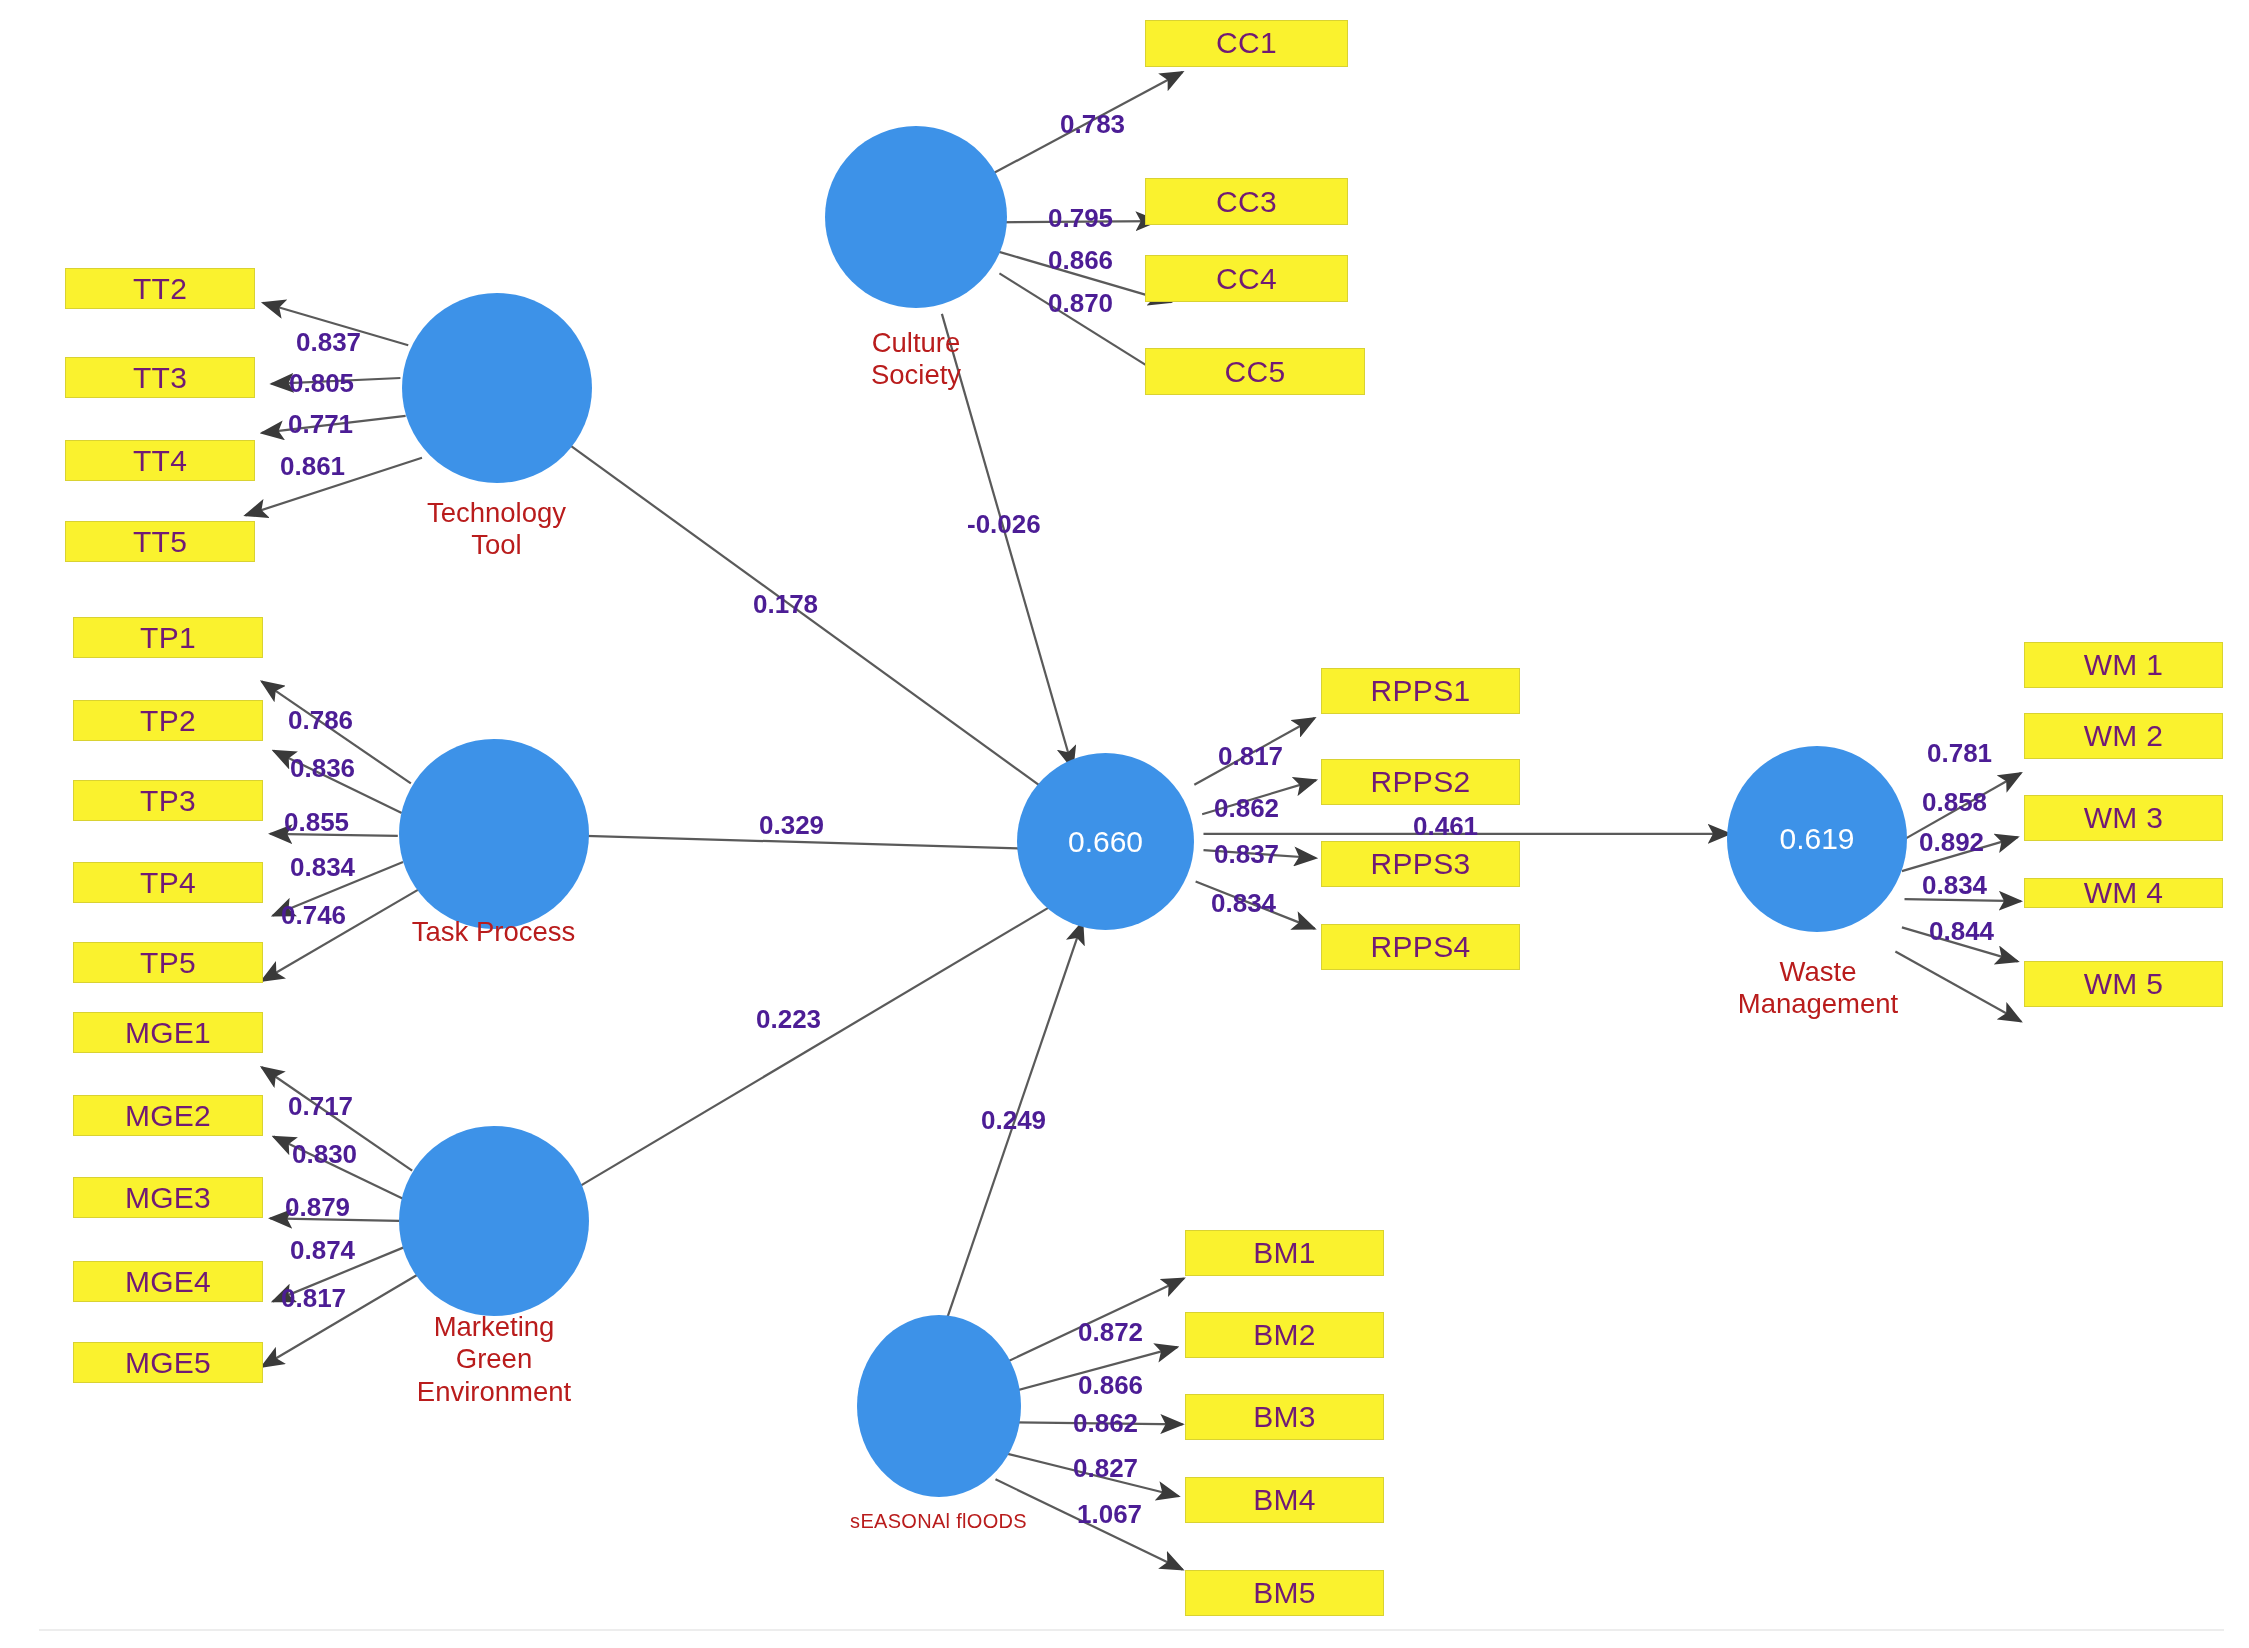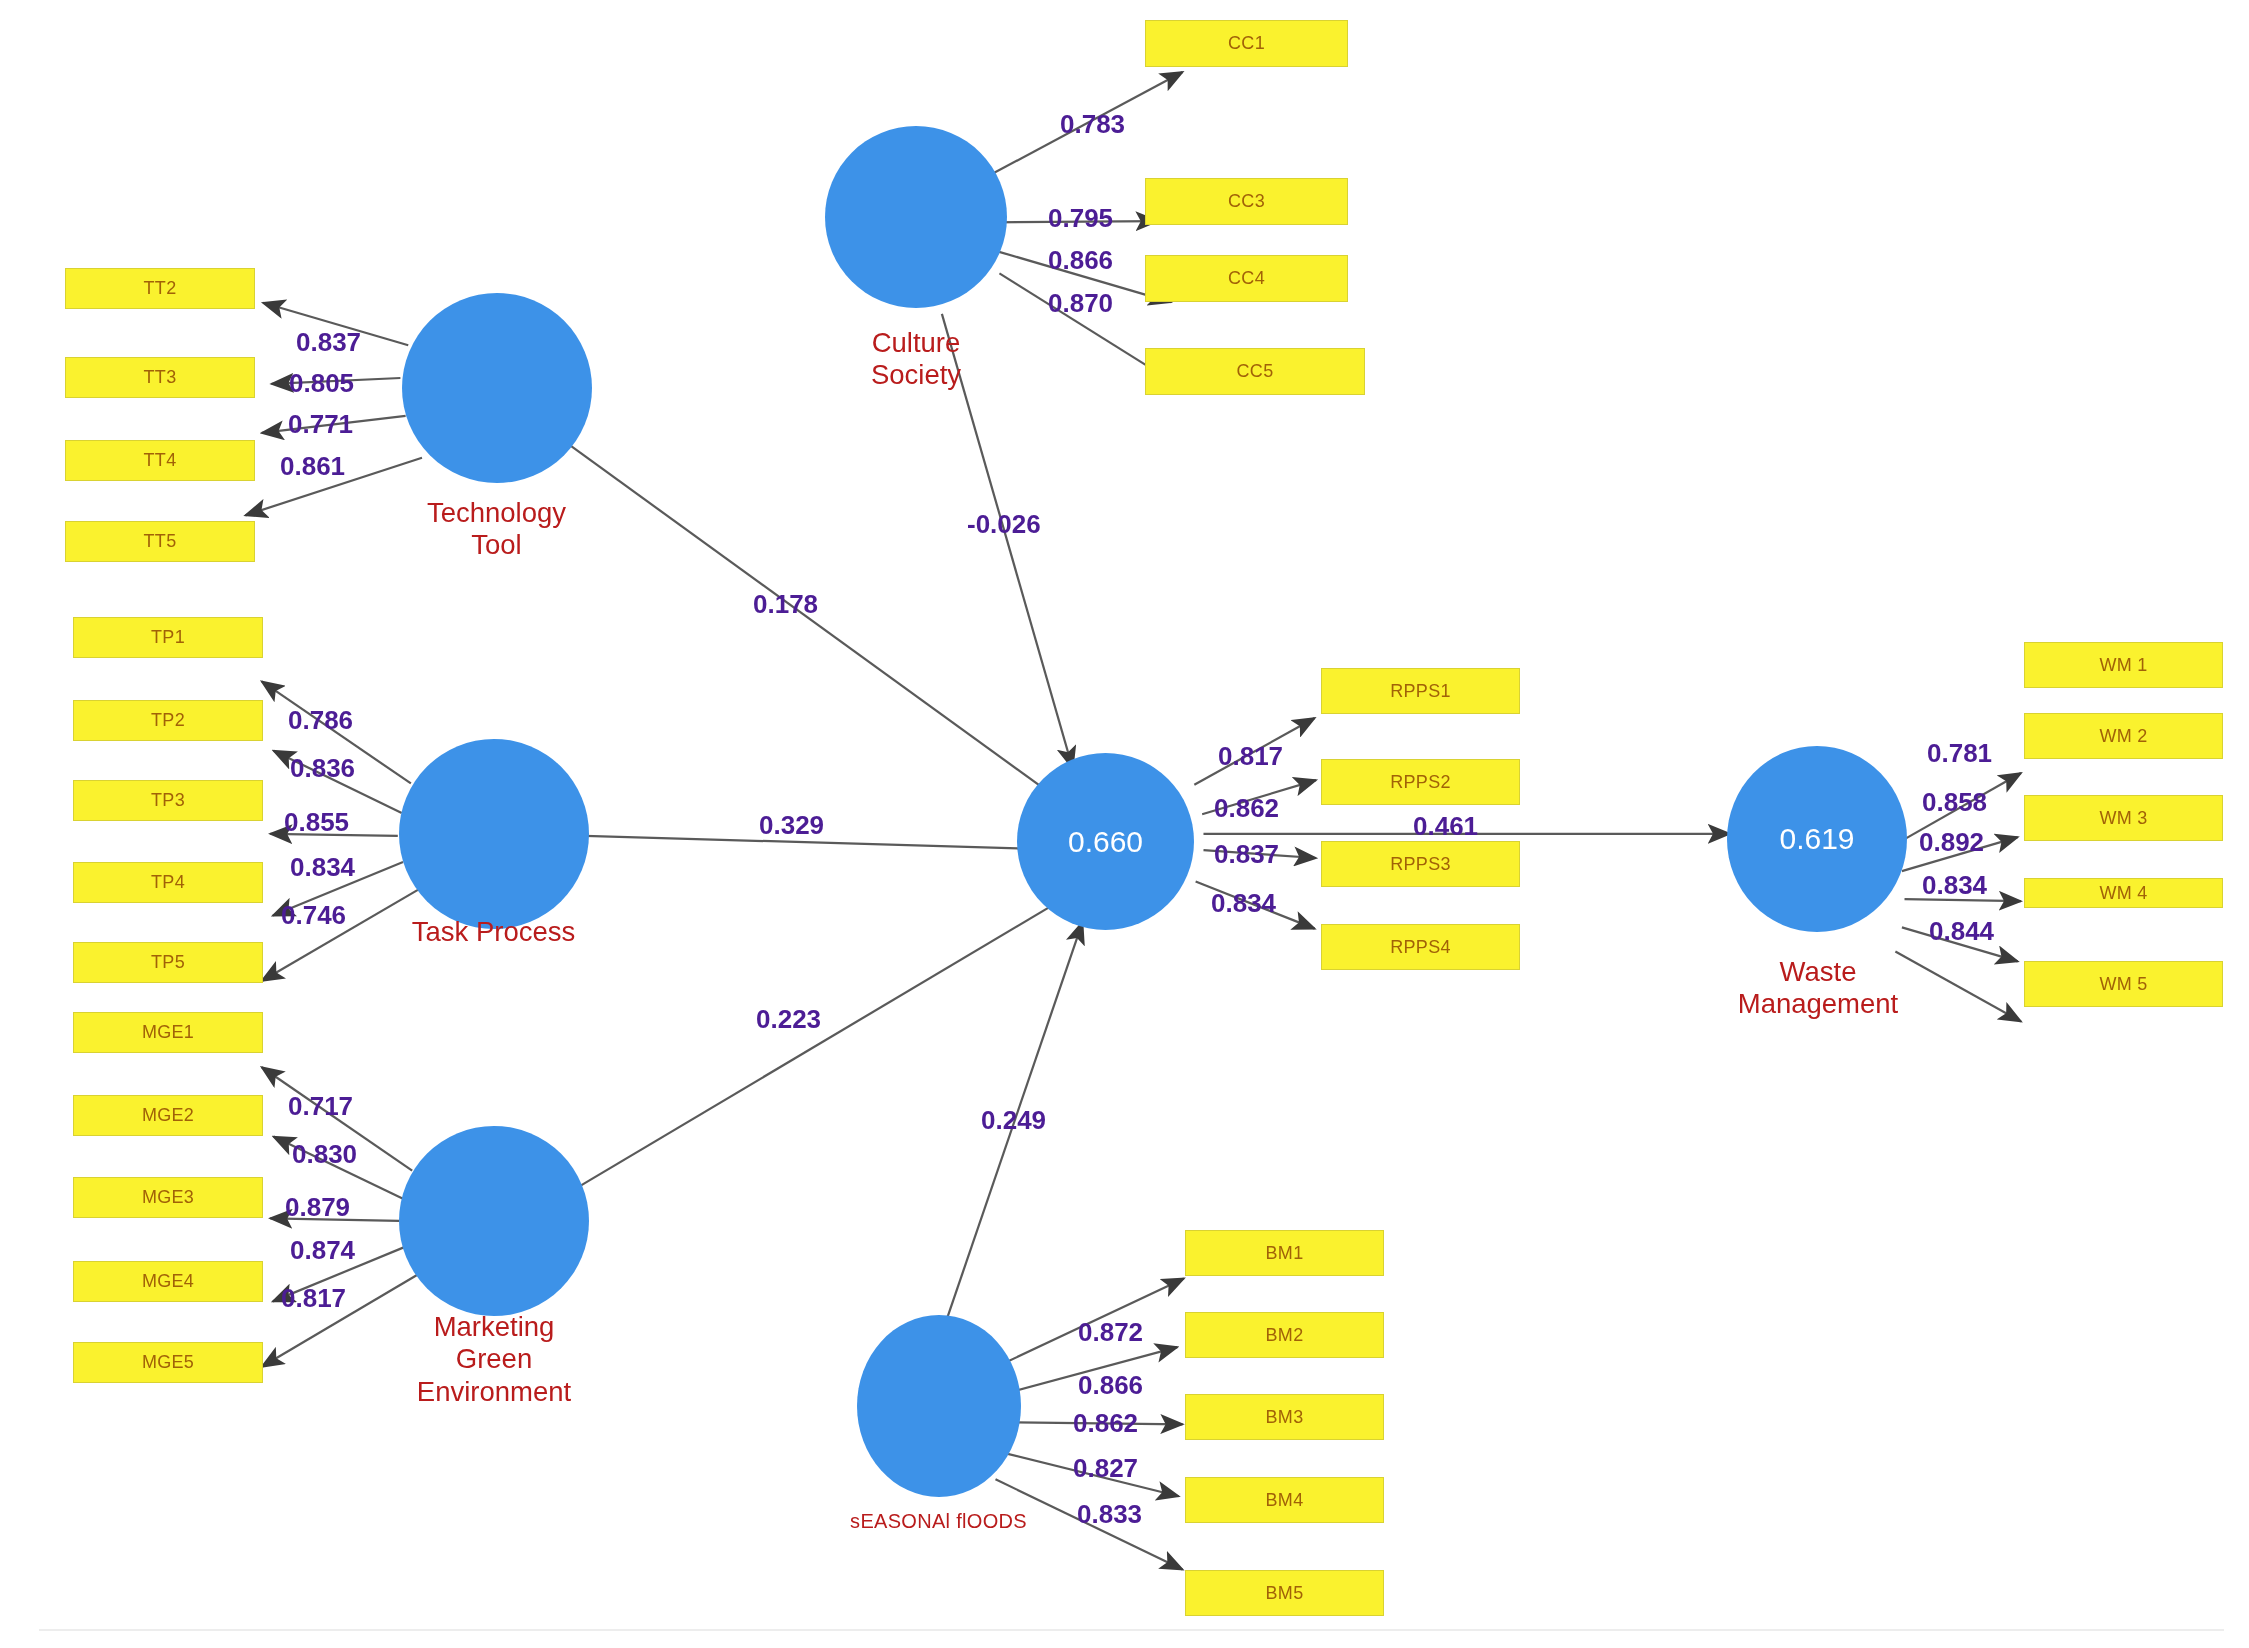--- a/index.html
+++ b/index.html
@@ -5,21 +5,21 @@
 <style>
   html,body{margin:0;padding:0;background:#ffffff;}
   body{font-family:"Liberation Sans", sans-serif;}
   #stage{position:relative;width:2250px;height:1648px;background:#ffffff;overflow:hidden;}
   #canvas{position:absolute;left:0;top:0;width:2250px;height:1648px;}
   .bottom-rule{position:absolute;left:39px;top:1629px;width:2185px;height:2px;
      background:#ededed;}
   
   .ind{position:absolute;background:#faf22e;border:1.3px solid #d9d232;
        box-sizing:border-box;display:flex;align-items:center;justify-content:center;
-       color:#a16207;font-size:18px;letter-spacing:0.3px;}
+       color:#701a75;font-size:30px;letter-spacing:0.3px;}
   
   .lat{position:absolute;border-radius:50%;background:#3d92e8;
        display:flex;align-items:center;justify-content:center;
        color:#ffffff;font-size:30px;}
   .latlabel{position:absolute;text-align:center;color:#b91c1c;font-size:27.5px;
        line-height:1.18;white-space:pre-line;}
   .latlabel.small{font-size:20px;letter-spacing:0.3px;}
   
   .coef{position:absolute;color:#4c1d95;font-size:26px;white-space:nowrap;font-weight:bold;}
 </style>
@@ -180,21 +180,21 @@
   <div class="coef" style="left:1927px;top:738px;">0.781</div>
   <div class="coef" style="left:1922px;top:787px;">0.858</div>
   <div class="coef" style="left:1919px;top:827px;">0.892</div>
   <div class="coef" style="left:1922px;top:870px;">0.834</div>
   <div class="coef" style="left:1929px;top:916px;">0.844</div>
 
   <div class="coef" style="left:1078px;top:1317px;">0.872</div>
   <div class="coef" style="left:1078px;top:1370px;">0.866</div>
   <div class="coef" style="left:1073px;top:1408px;">0.862</div>
   <div class="coef" style="left:1073px;top:1453px;">0.827</div>
-  <div class="coef" style="left:1077px;top:1499px;">0.833</div>
+  <div class="coef" style="left:1077px;top:1499px;">1.067</div>
 
   <div class="coef" style="left:753px;top:589px;">0.178</div>
   <div class="coef" style="left:759px;top:810px;">0.329</div>
   <div class="coef" style="left:756px;top:1004px;">0.223</div>
   <div class="coef" style="left:967px;top:509px;">-0.026</div>
   <div class="coef" style="left:981px;top:1105px;">0.249</div>
   <div class="coef" style="left:1413px;top:811px;">0.461</div>
 
 </div>
 

